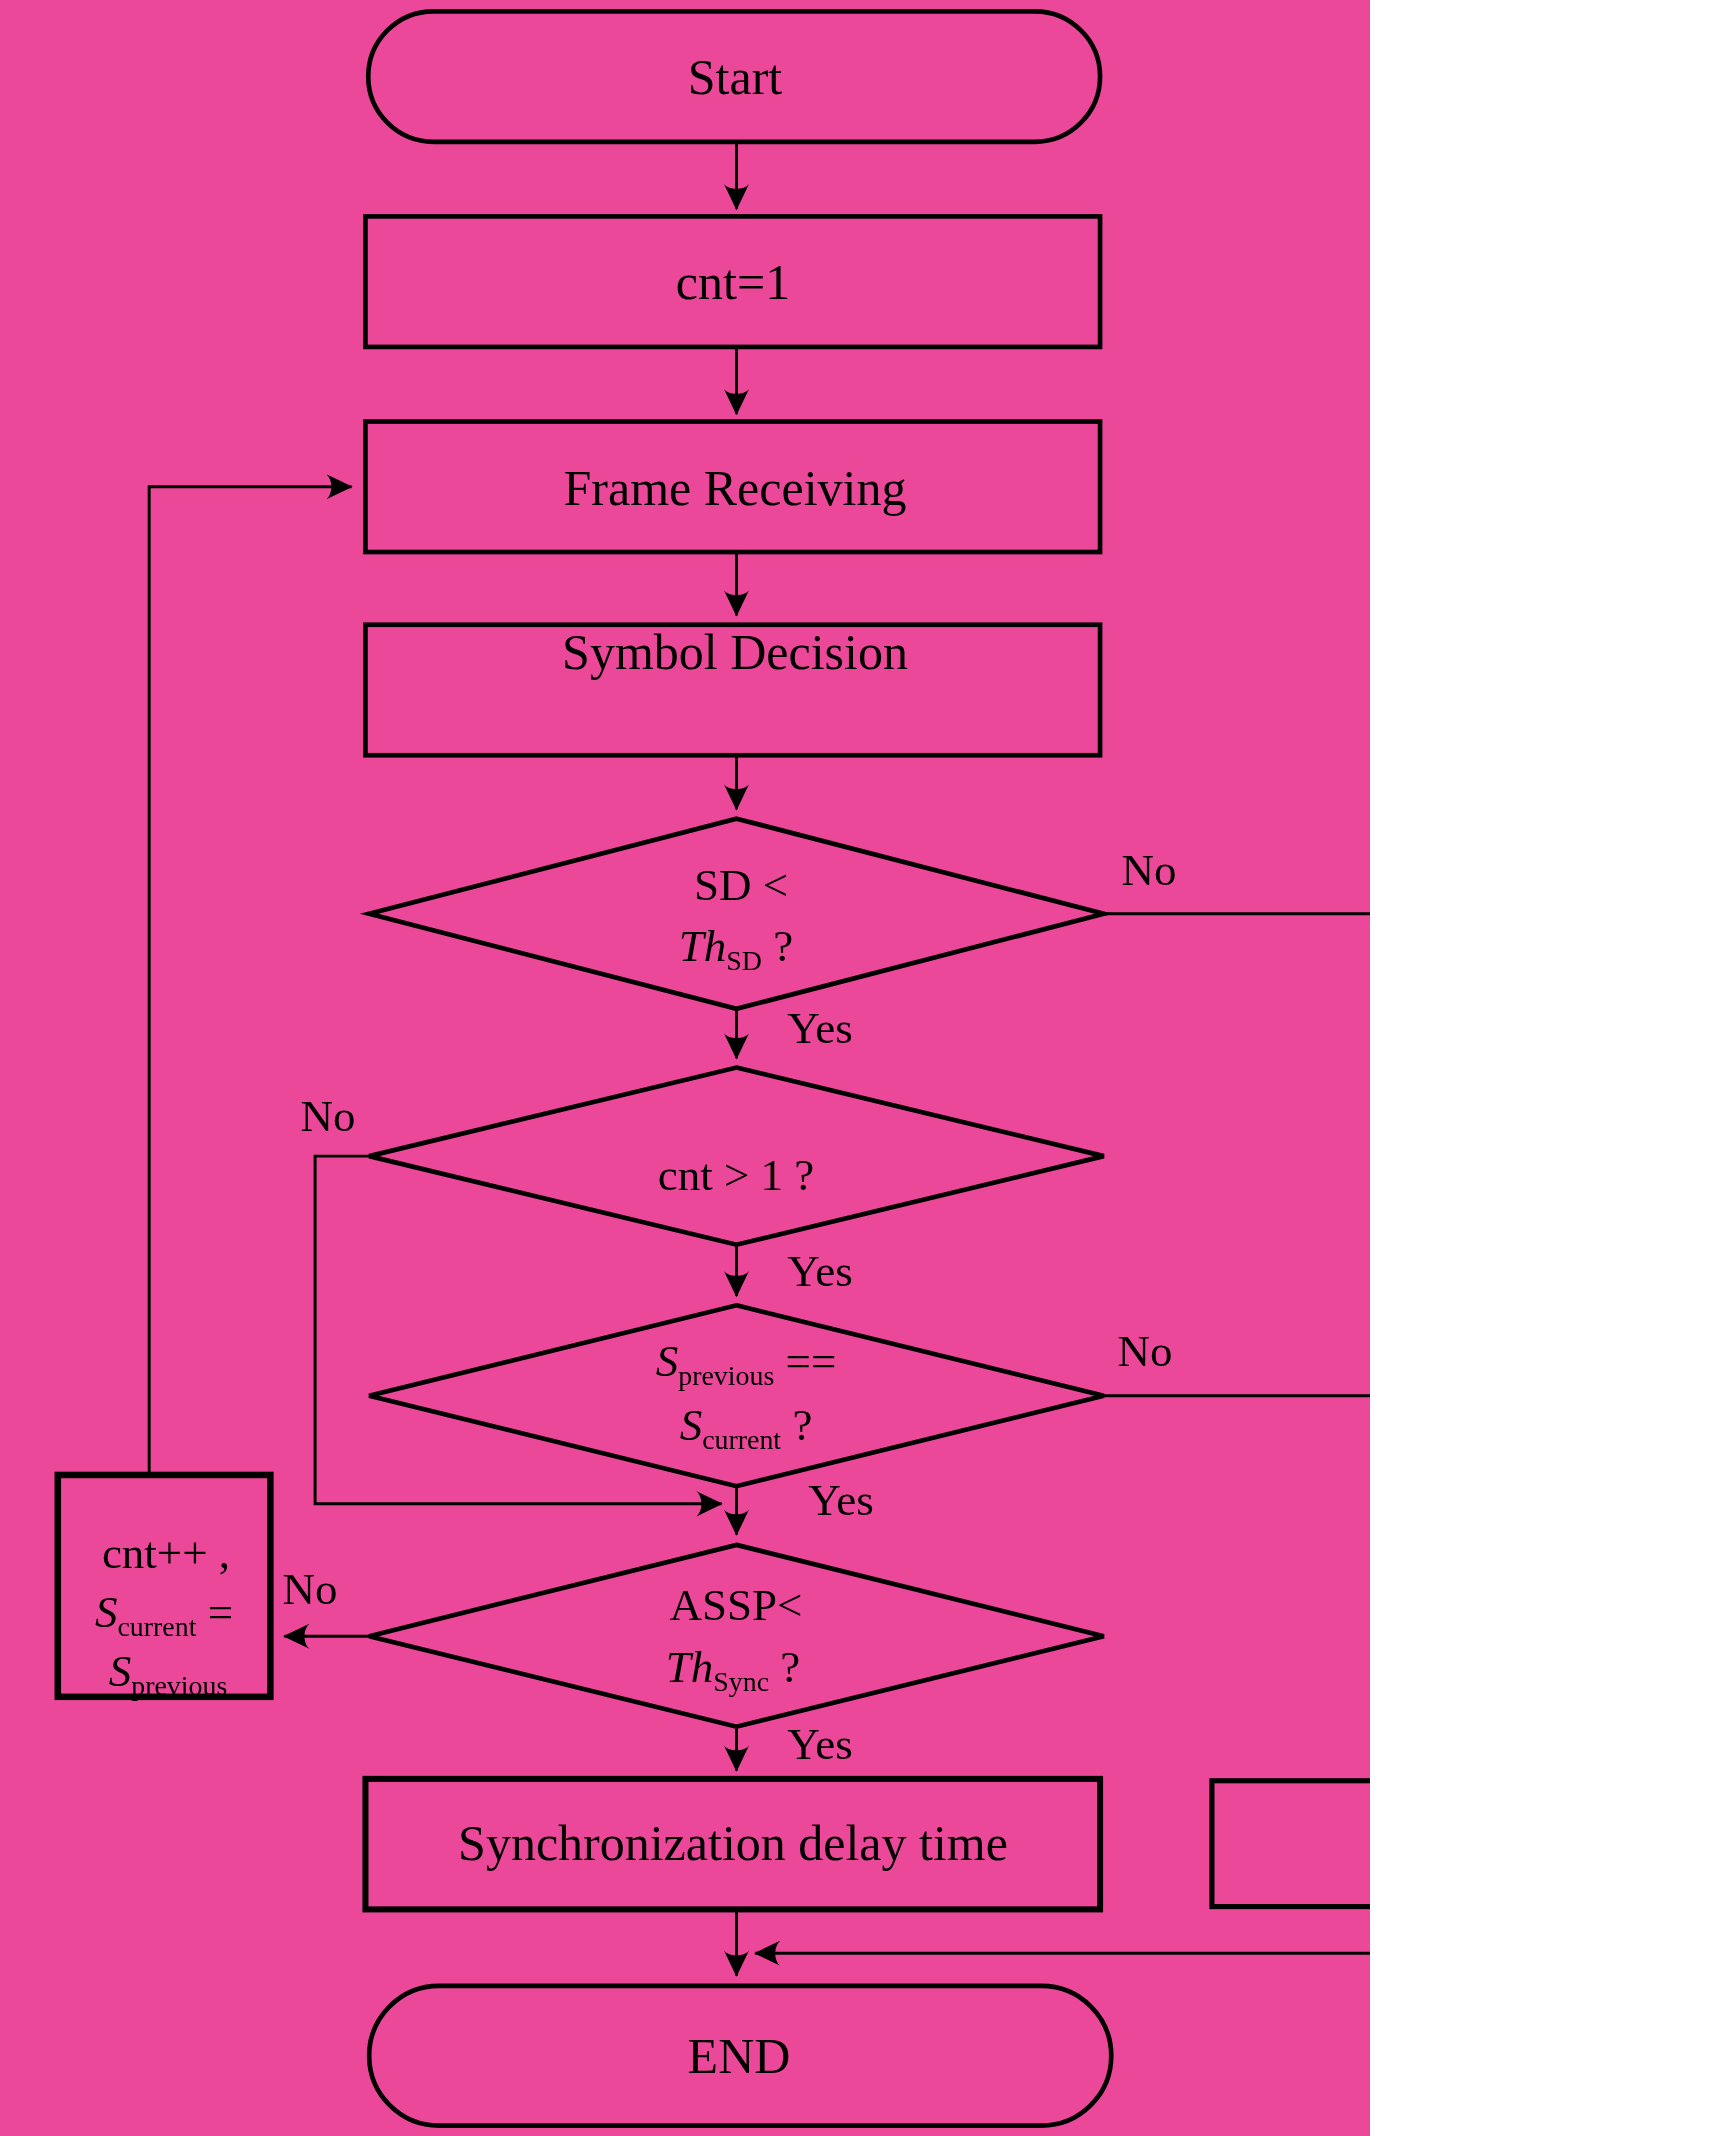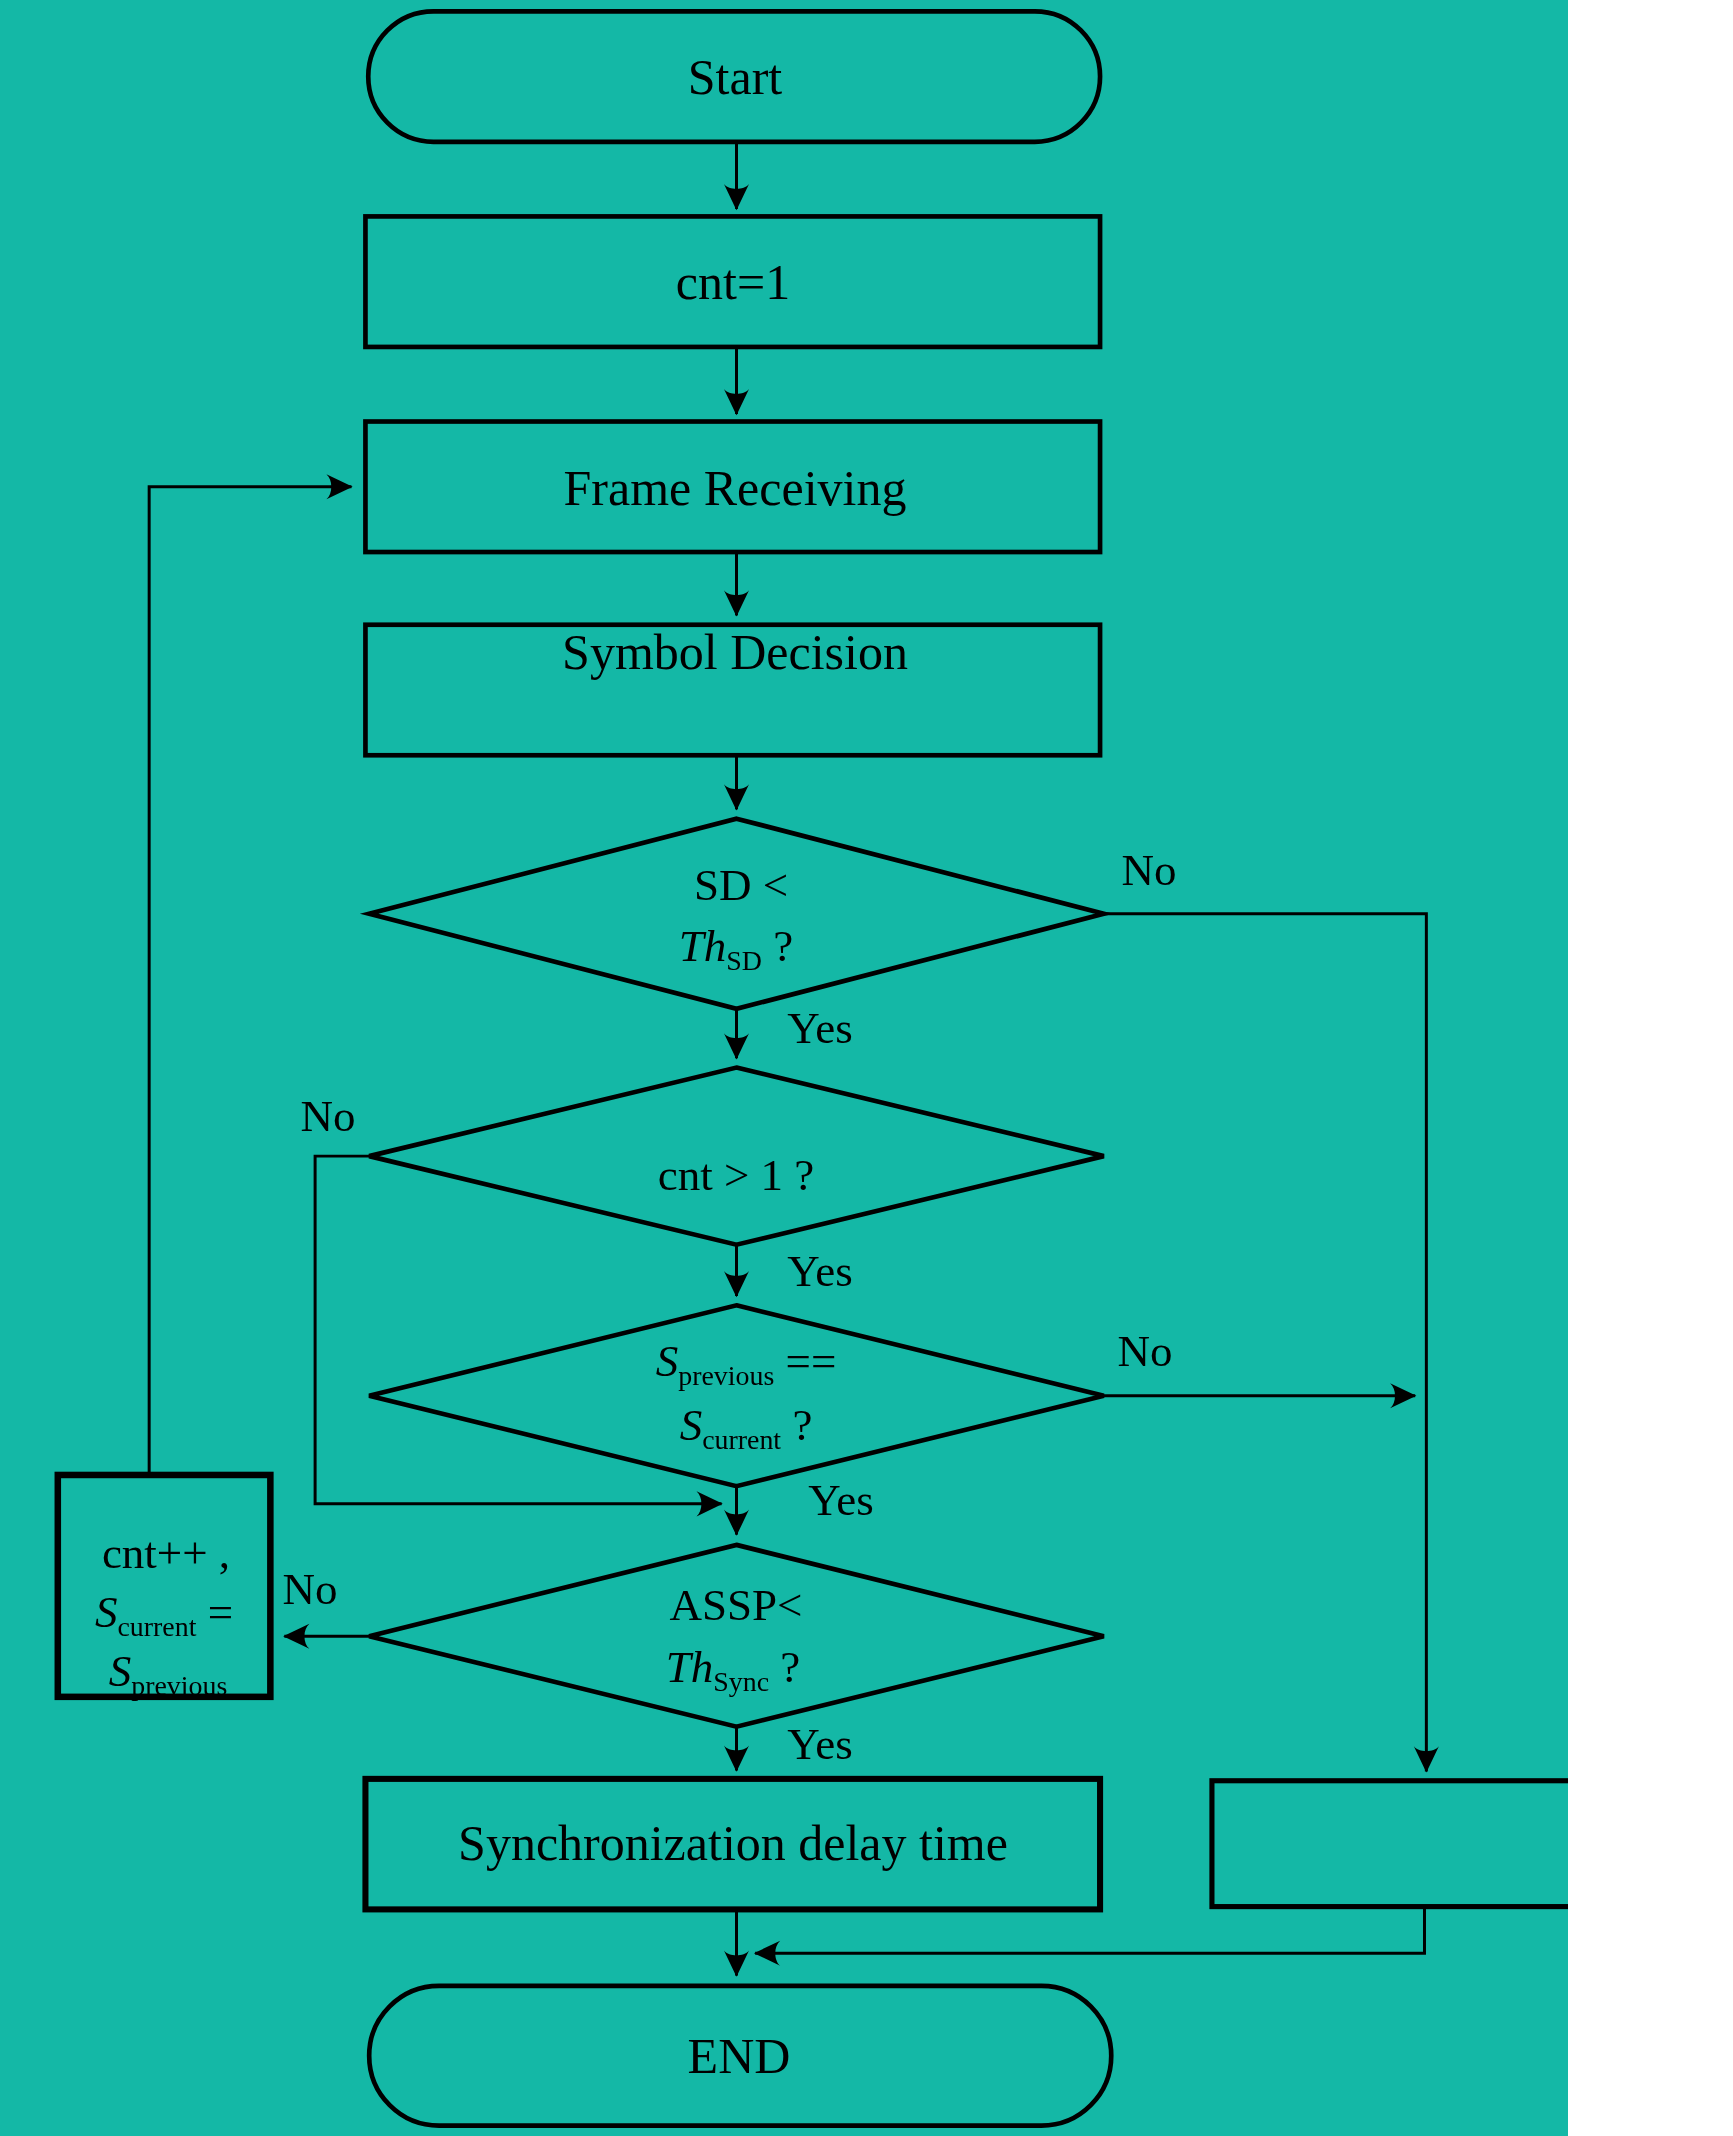--- a/index.html
+++ b/index.html
@@ -1,20 +1,20 @@
 <!DOCTYPE html>
 <html style="font-size:15px"><head>
 <meta charset="utf-8">
 <style>
   html,body{margin:0;padding:0;}
   body{
     width:1734px;height:2137px;background:#ffffff;
     font-family:"Liberation Serif", serif;
   }
-  .stage{position:relative;width:1568px;height:2137px;overflow:hidden;background:#14b8a6;}
+  .stage{position:relative;width:1370px;height:2137px;overflow:hidden;background:#ec4899;}
   .stage svg{position:absolute;left:0;top:0;}
   .lbl{
     position:absolute;transform:translate(-50%,-50%);
     white-space:nowrap;color:#000;line-height:1.05;text-align:center;
   }
   .fs54{font-size:50px;}
   .fs48{font-size:45px;}
   .fs46{font-size:45px;margin-top:13px;}
   .it{font-style:italic;}
   .sb{font-size:0.62em;vertical-align:-0.34em;}

